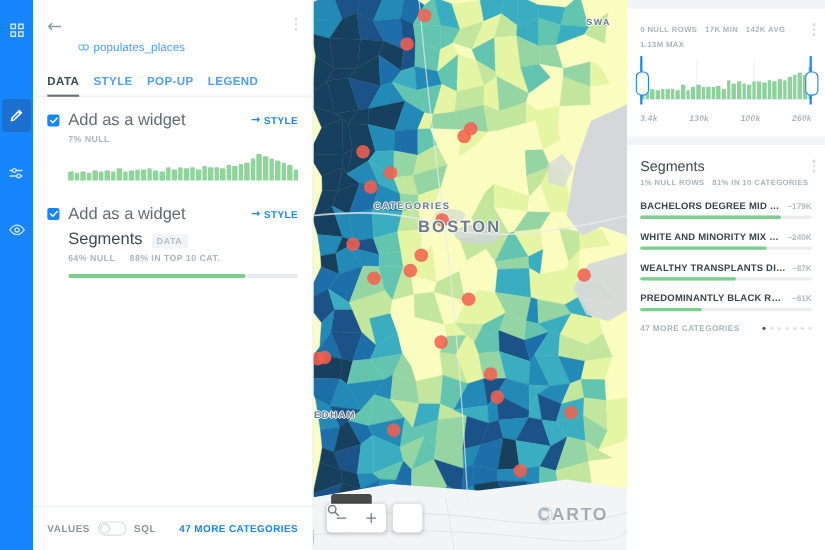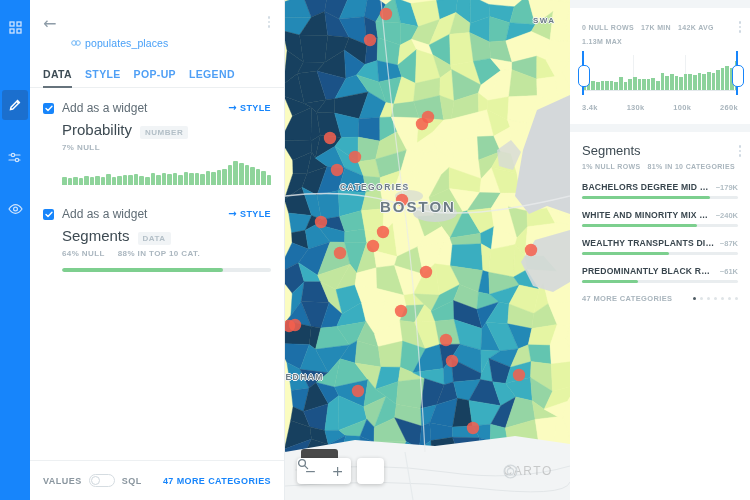--- a/index.html
+++ b/index.html
@@ -76,21 +76,21 @@
   
   .widgets { padding: 0 13px; }
   .w-block { padding-top: 13px; }
   .w-top { display: flex; align-items: center; }
   .chk {
     width: 11px; height: 11px; border-radius: 2px; background: #1785fb;
     display: flex; align-items: center; justify-content: center;
     flex: 0 0 11px;
   }
   .chk svg { display: block; }
-  .w-addlabel { font-size: 12px; color: #5f6c75; margin-left: 8px; }
+  .w-addlabel { font-size: 15px; color: #5f6c75; margin-left: 8px; }
   .style-link {
     margin-left: auto; font-size: 9px; font-weight: 700; letter-spacing: .4px;
     color: #1785fb; display: flex; align-items: center; gap: 3px;
   }
   .style-arrow { font-size: 10px; line-height: 1; font-family: "DejaVu Sans", sans-serif; }
   .w-name-row { display: flex; align-items: baseline; margin: 6px 0 0 19px; }
   .w-name { font-size: 15px; color: #3d4a52; font-weight: 400; }
   .w-type {
     margin-left: 8px; font-size: 8px; font-weight: 700; letter-spacing: .5px;
     color: #b3bfc7; background: #f1f4f6; padding: 2px 5px; border-radius: 2px;
@@ -153,21 +153,21 @@
   .zsearch {
     margin-left: 6px; width: 27px; height: 26px; background: #fff; border-radius: 4px;
     box-shadow: 0 1px 4px rgba(0,0,0,.22);
     display: flex; align-items: center; justify-content: center;
   }
   .carto {
     position: absolute; right: 14px; bottom: 22px;
     display: flex; align-items: center; gap: 3px; opacity: .33;
   }
   .carto-txt {
-    font-size: 12px; font-weight: 400; letter-spacing: 1.6px; color: #737373;
+    font-size: 16px; font-weight: 700; letter-spacing: 1.6px; color: #0f172a;
   }
 
   
   .rpanel {
     width: 180px; flex: 0 0 180px; height: 500px;
     background: #f2f5f7; padding: 8px 0 0 0;
     display: flex; flex-direction: column; gap: 8px;
   }
   .card { background: #fff; padding: 11px 12px 12px; position: relative; }
   .card-kebab {
@@ -189,21 +189,21 @@
   .hgrid { position: absolute; top: 0; bottom: 10px; width: 1px; background: #eef1f3; }
   .handle {
     position: absolute; top: -4px; bottom: 6px; width: 2px; background: #1785fb;
   }
   .handle:after {
     content: ""; position: absolute; left: -4px; top: 14px;
     width: 10px; height: 20px; background: #fff;
     border: 1.5px solid #1785fb; border-radius: 5px;
   }
   .hist-axis { display: flex; justify-content: space-between; margin-top: 2px; }
-  .hist-axis span { font-size: 7.5px; font-weight: 700; letter-spacing: .3px; color: #a9b5bd; }
+  .hist-axis span { font-size: 7.5px; font-weight: 700; letter-spacing: .3px; color: #a9b5bd; font-style: italic; }
 
   .cat-list { margin-top: 12px; }
   .cat-row { margin-bottom: 11px; }
   .cat-top { display: flex; align-items: baseline; }
   .cat-name {
     font-size: 8.6px; font-weight: 700; letter-spacing: .2px; color: #39464e;
     overflow: hidden; text-overflow: ellipsis; white-space: nowrap; flex: 1 1 auto;
   }
   .cat-val { font-size: 7.5px; font-weight: 700; color: #b1bdc4; margin-left: 5px; text-align: center; }
   .cat-bar { margin-top: 4px; height: 3px; border-radius: 2px; background: #e9edef; }
@@ -292,24 +292,20 @@
           <span class="chk">
             <svg width="8" height="7" viewBox="0 0 8 7" fill="none" stroke="#fff" stroke-width="1.4" stroke-linecap="round" stroke-linejoin="round">
                 <path d="M1 3.6 L3 5.6 L7 1.3"></path>
               </svg>
           </span>
           <span class="w-addlabel">Add as a widget</span>
           <span class="style-link">
             <span class="style-arrow">→</span>
             <span>STYLE</span>
           </span>
-        </div>
-        <div class="w-name-row">
-          <span class="w-name">Probability</span>
-          <span class="w-type">NUMBER</span>
         </div>
         <div class="w-stats">
           <span class="w-stat">7% NULL</span>
         </div>
         <div class="spark" id="spark-prob">
             <i style="height:31.428571428571427%"></i>
             <i style="height:28.57142857142857%"></i>
             <i style="height:34.285714285714285%"></i>
             <i style="height:30%"></i>
             <i style="height:35.714285714285715%"></i>

